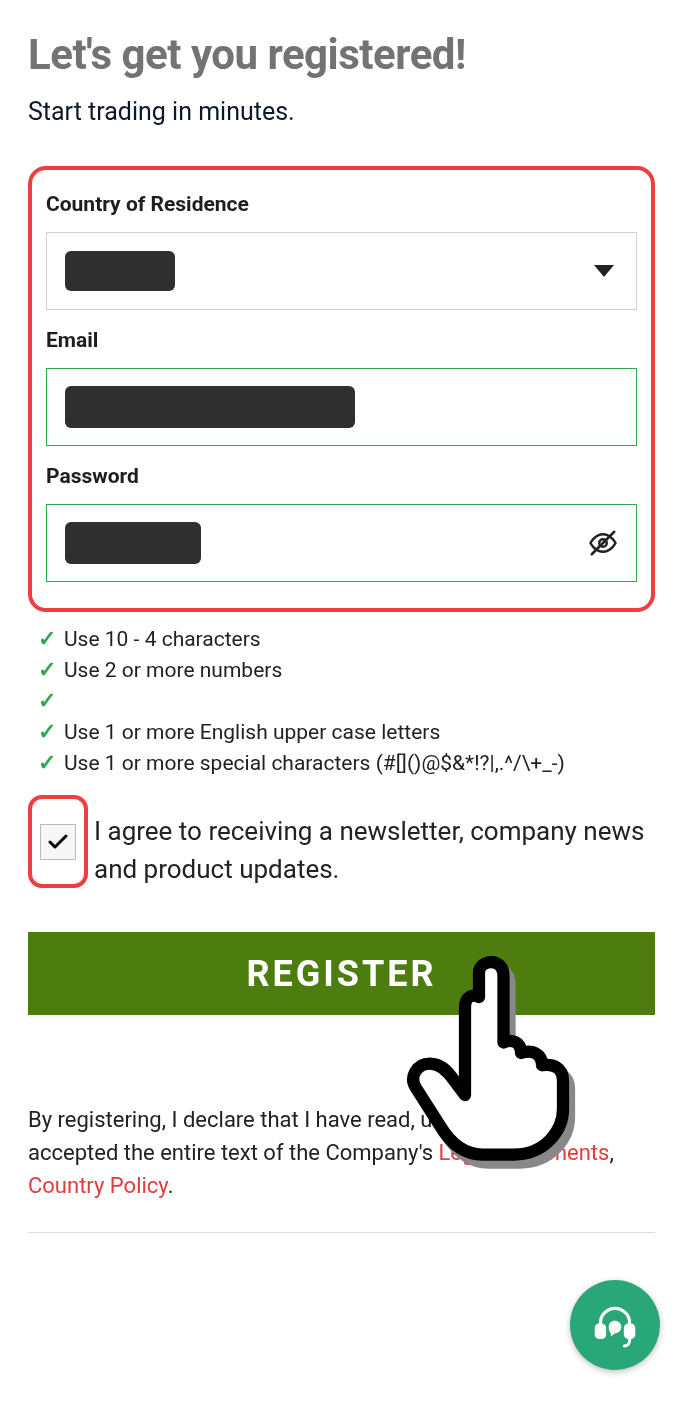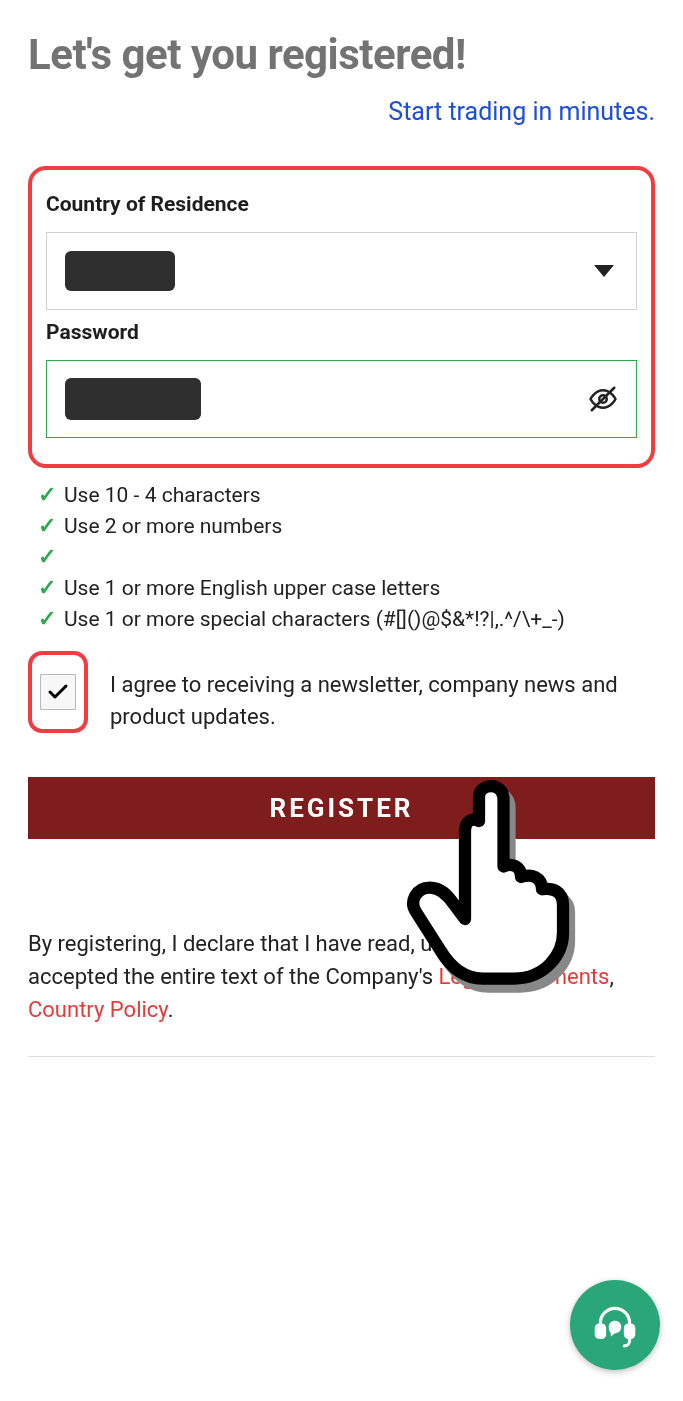--- a/index.html
+++ b/index.html
@@ -12,31 +12,30 @@
   }
   h1 {
     font-size: 42px;
     font-weight: 700;
     color: #737373;
     margin-bottom: 18px;
     letter-spacing: -0.5px;
   }
   .subtitle {
     font-size: 25px;
-    color: #1d4ed8;
+    color: #0f172a;
     margin-bottom: 40px;
-    text-align: right;
   }
   .form-outline {
     border: 4px solid #ef3e42;
     border-radius: 18px;
     padding: 22px 14px 14px 14px;
     margin-bottom: 10px;
   }
-  .field-block { margin-bottom: 10px; }
+  .field-block { margin-bottom: 18px; }
   .field-block:last-child { margin-bottom: 12px; }
   .field-label {
     font-size: 21px;
     font-weight: 700;
     color: #1e1e1e;
     margin-bottom: 16px;
     display: block;
   }
   .input-box {
     border: 1px solid #d0d0d0;
@@ -108,33 +107,33 @@
     display:flex;
     align-items:center;
     justify-content:center;
     cursor:pointer;
   }
   .chk-label-row {
     display:flex;
     margin-bottom:44px;
   }
   .chk-text {
-    font-size:22px;
+    font-size:26px;
     color:#222;
-    margin-left:22px;
+    margin-left:6px;
     padding-top:18px;
     line-height:1.45;
   }
   .register-btn {
     width:100%;
-    background:#7f1d1d;
+    background:#4d7c0f;
     color:#fff;
     border:none;
-    height:62px;
-    font-size:26px;
+    height:83px;
+    font-size:36px;
     letter-spacing:3px;
     font-weight:700;
     cursor:pointer;
     font-family: inherit;
   }
   .cursor-overlay {
     position:relative;
     height:0;
   }
   .pointer-hand {
@@ -187,20 +186,26 @@
 <div class="form-outline">
 
   <div class="field-block">
     <span class="field-label">Country of Residence</span>
     <div class="input-box">
       <span class="redacted country"></span>
       <span class="dropdown-caret"></span>
     </div>
   </div>
 
+  <div class="field-block">
+    <span class="field-label">Email</span>
+    <div class="input-box valid">
+      <span class="redacted email"></span>
+    </div>
+  </div>
 
   <div class="field-block">
     <span class="field-label">Password</span>
     <div class="input-box valid">
       <span class="redacted pass"></span>
       <span class="eye-btn">
         <svg viewBox="0 0 24 24" width="30" height="30" fill="none" stroke="#222" stroke-width="2" stroke-linecap="round" stroke-linejoin="round">
           <path d="M2 12s3.5-7 10-7 10 7 10 7-3.5 7-10 7S2 12 2 12z"></path>
           <circle cx="12" cy="12" r="3"></circle>
           <line x1="3" y1="21" x2="21" y2="3"></line>

